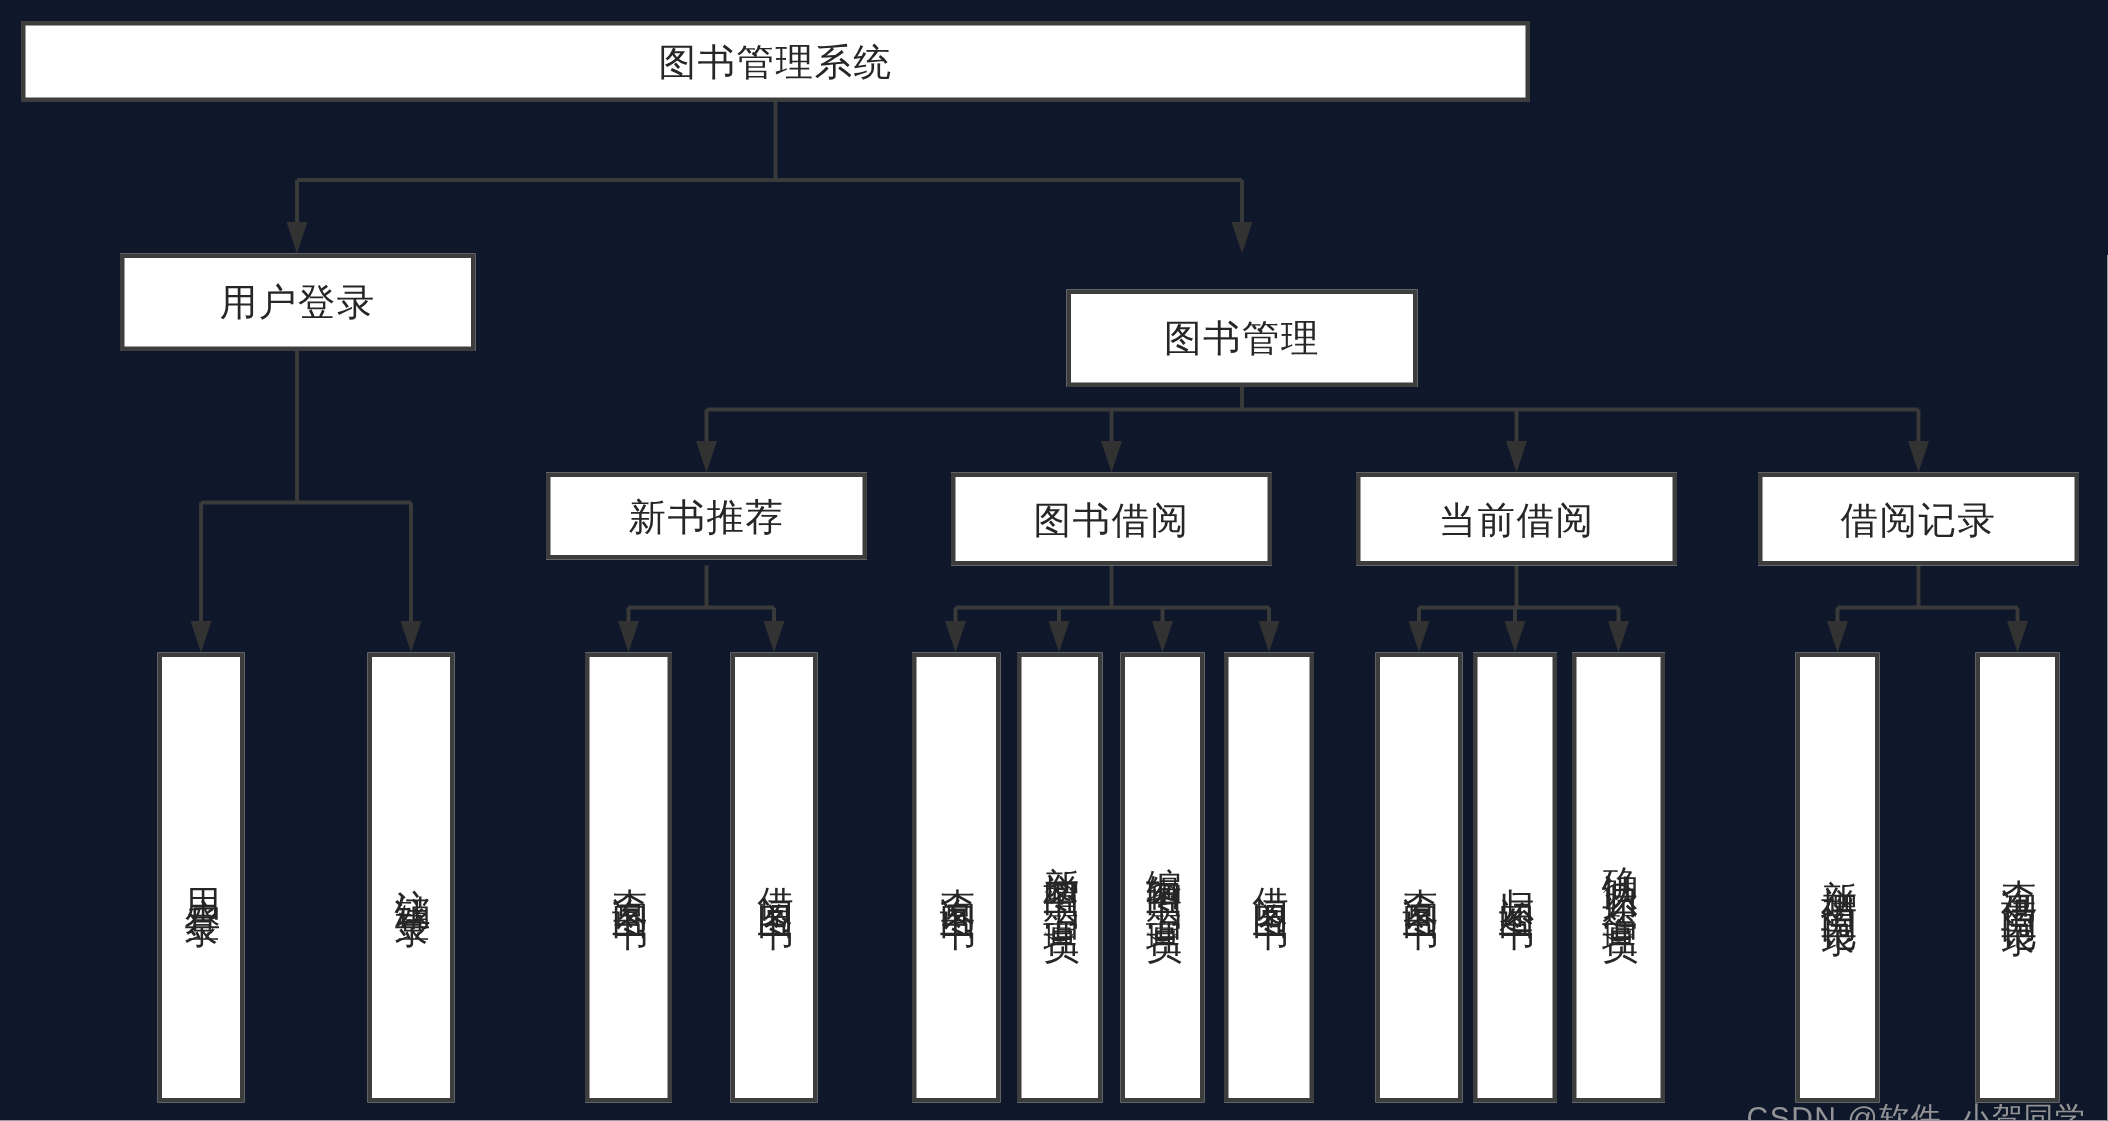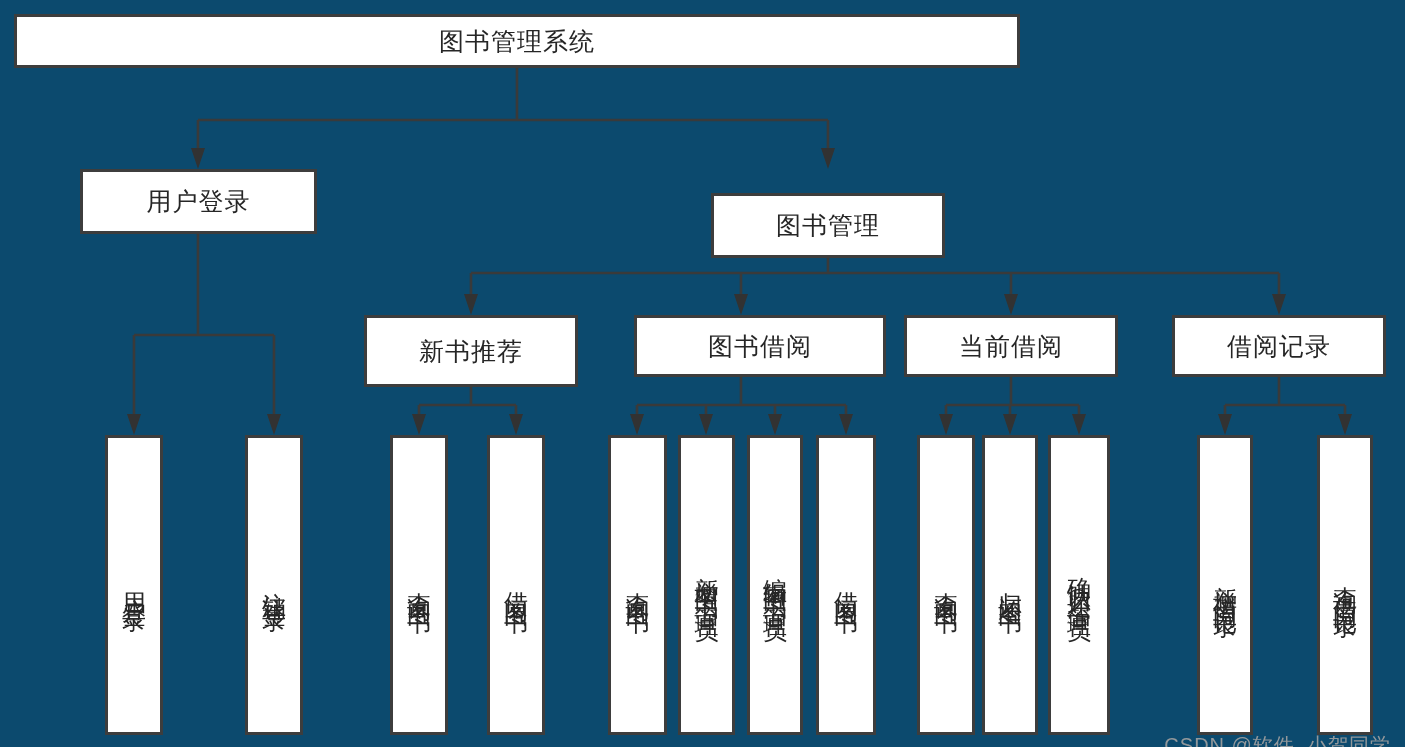--- a/index.html
+++ b/index.html
@@ -4,21 +4,21 @@
 <style>
   html, body {
     margin: 0;
     padding: 0;
     background: #ffffff;
   }
   .canvas {
     position: relative;
     width: 1405px;
     height: 747px;
-    background: #0c4a6e;
+    background: #0f172a;
     font-family: "Liberation Sans", "DejaVu Sans", sans-serif;
     overflow: hidden;
   }
   .hnode {
     position: absolute;
     box-sizing: border-box;
     border: 3px solid #3d3d3d;
     background: #ffffff;
     display: flex;
     align-items: center;
@@ -128,22 +128,22 @@
       <path class="head" d="M1218 414 L1232 414 L1225 435 Z"></path>
       <path class="head" d="M1338 414 L1352 414 L1345 435 Z"></path>
     </g>
   </svg>
 
   <div class="hnode" style="left:14px; top:14px; width:1006px; height:54px;">图书管理系统</div>
 
   <div class="hnode" style="left:80px; top:169px; width:237px; height:65px;">用户登录</div>
   <div class="hnode" style="left:711px; top:169px; width:234px; height:65px;margin-top:24px;">图书管理</div>
 
-  <div class="hnode" style="left:364px; top:315px; width:214px; height:72px;">新书推荐</div>
-  <div class="hnode" style="left:634px; top:315px; width:252px; height:62px;">图书借阅</div>
+  <div class="hnode" style="left:364px; top:315px; width:214px; height:58px;">新书推荐</div>
+  <div class="hnode" style="left:634px; top:315px; width:214px; height:62px;">图书借阅</div>
   <div class="hnode" style="left:904px; top:315px; width:214px; height:62px;">当前借阅</div>
   <div class="hnode" style="left:1172px; top:315px; width:214px; height:62px;">借阅记录</div>
 
   <div class="vnode" style="left:105px; width:58px;">
     <span>用户登录</span>
   </div>
   <div class="vnode" style="left:245px; width:58px;">
     <span>注销登录</span>
   </div>
 

